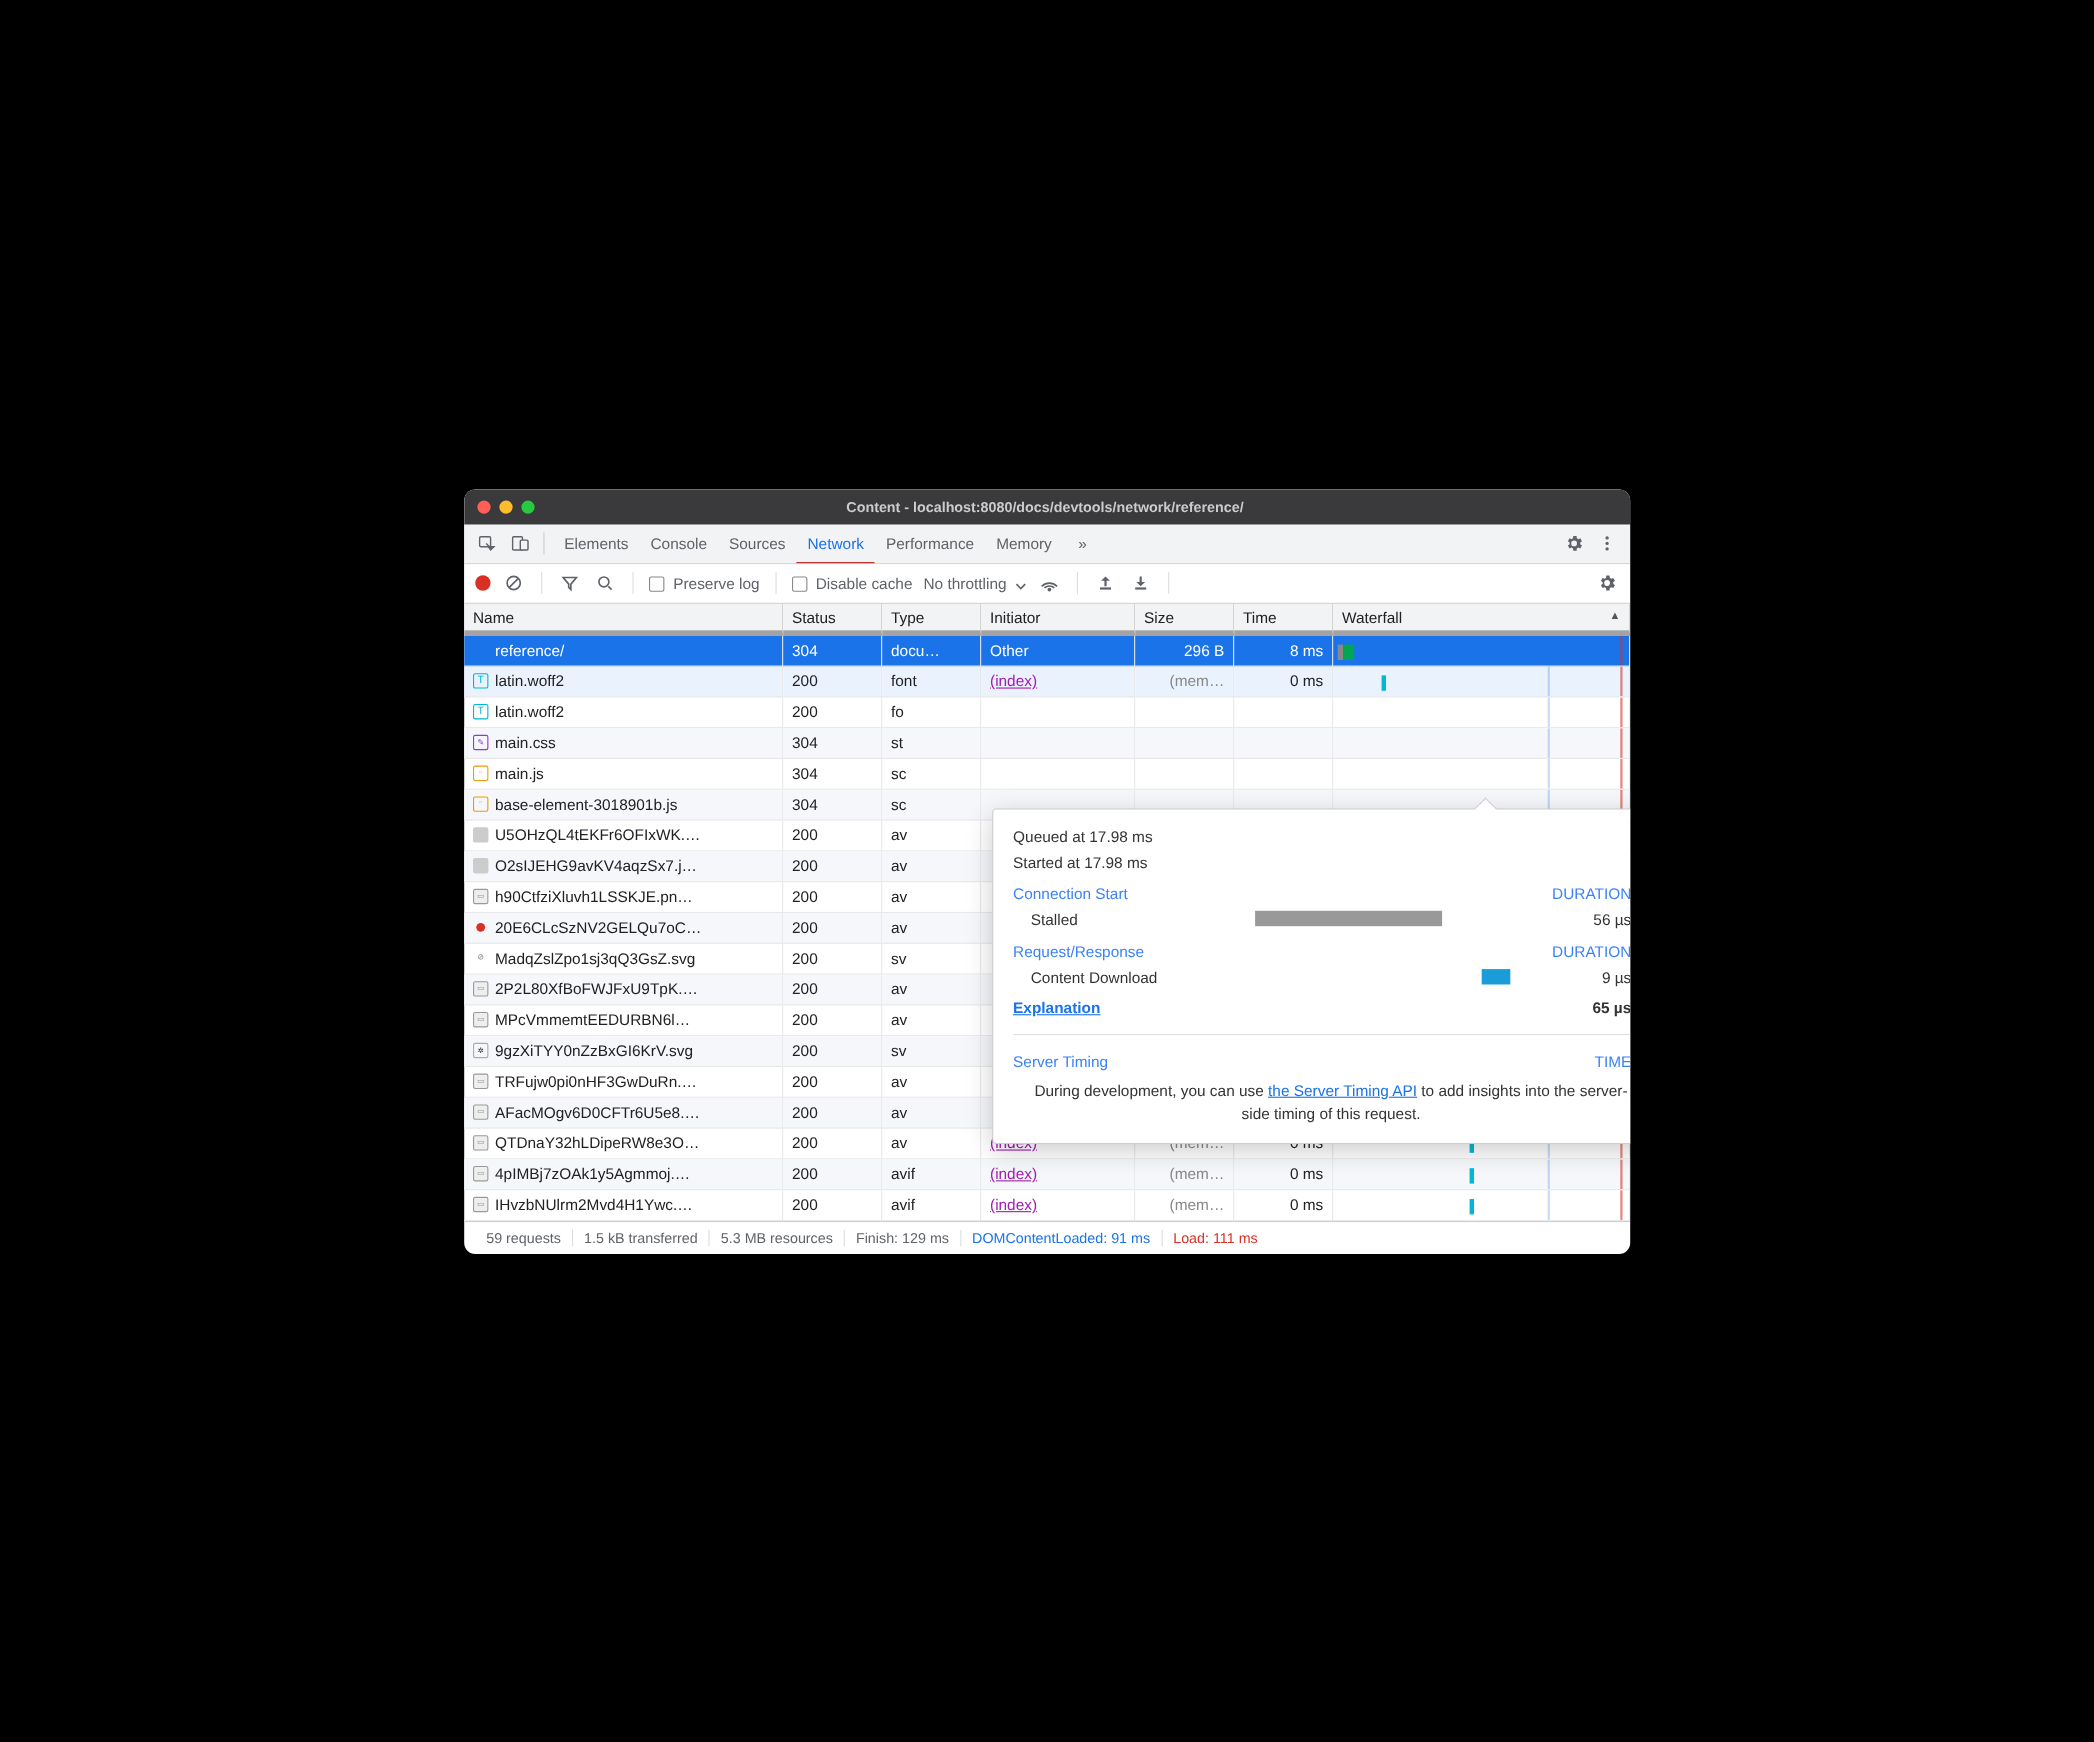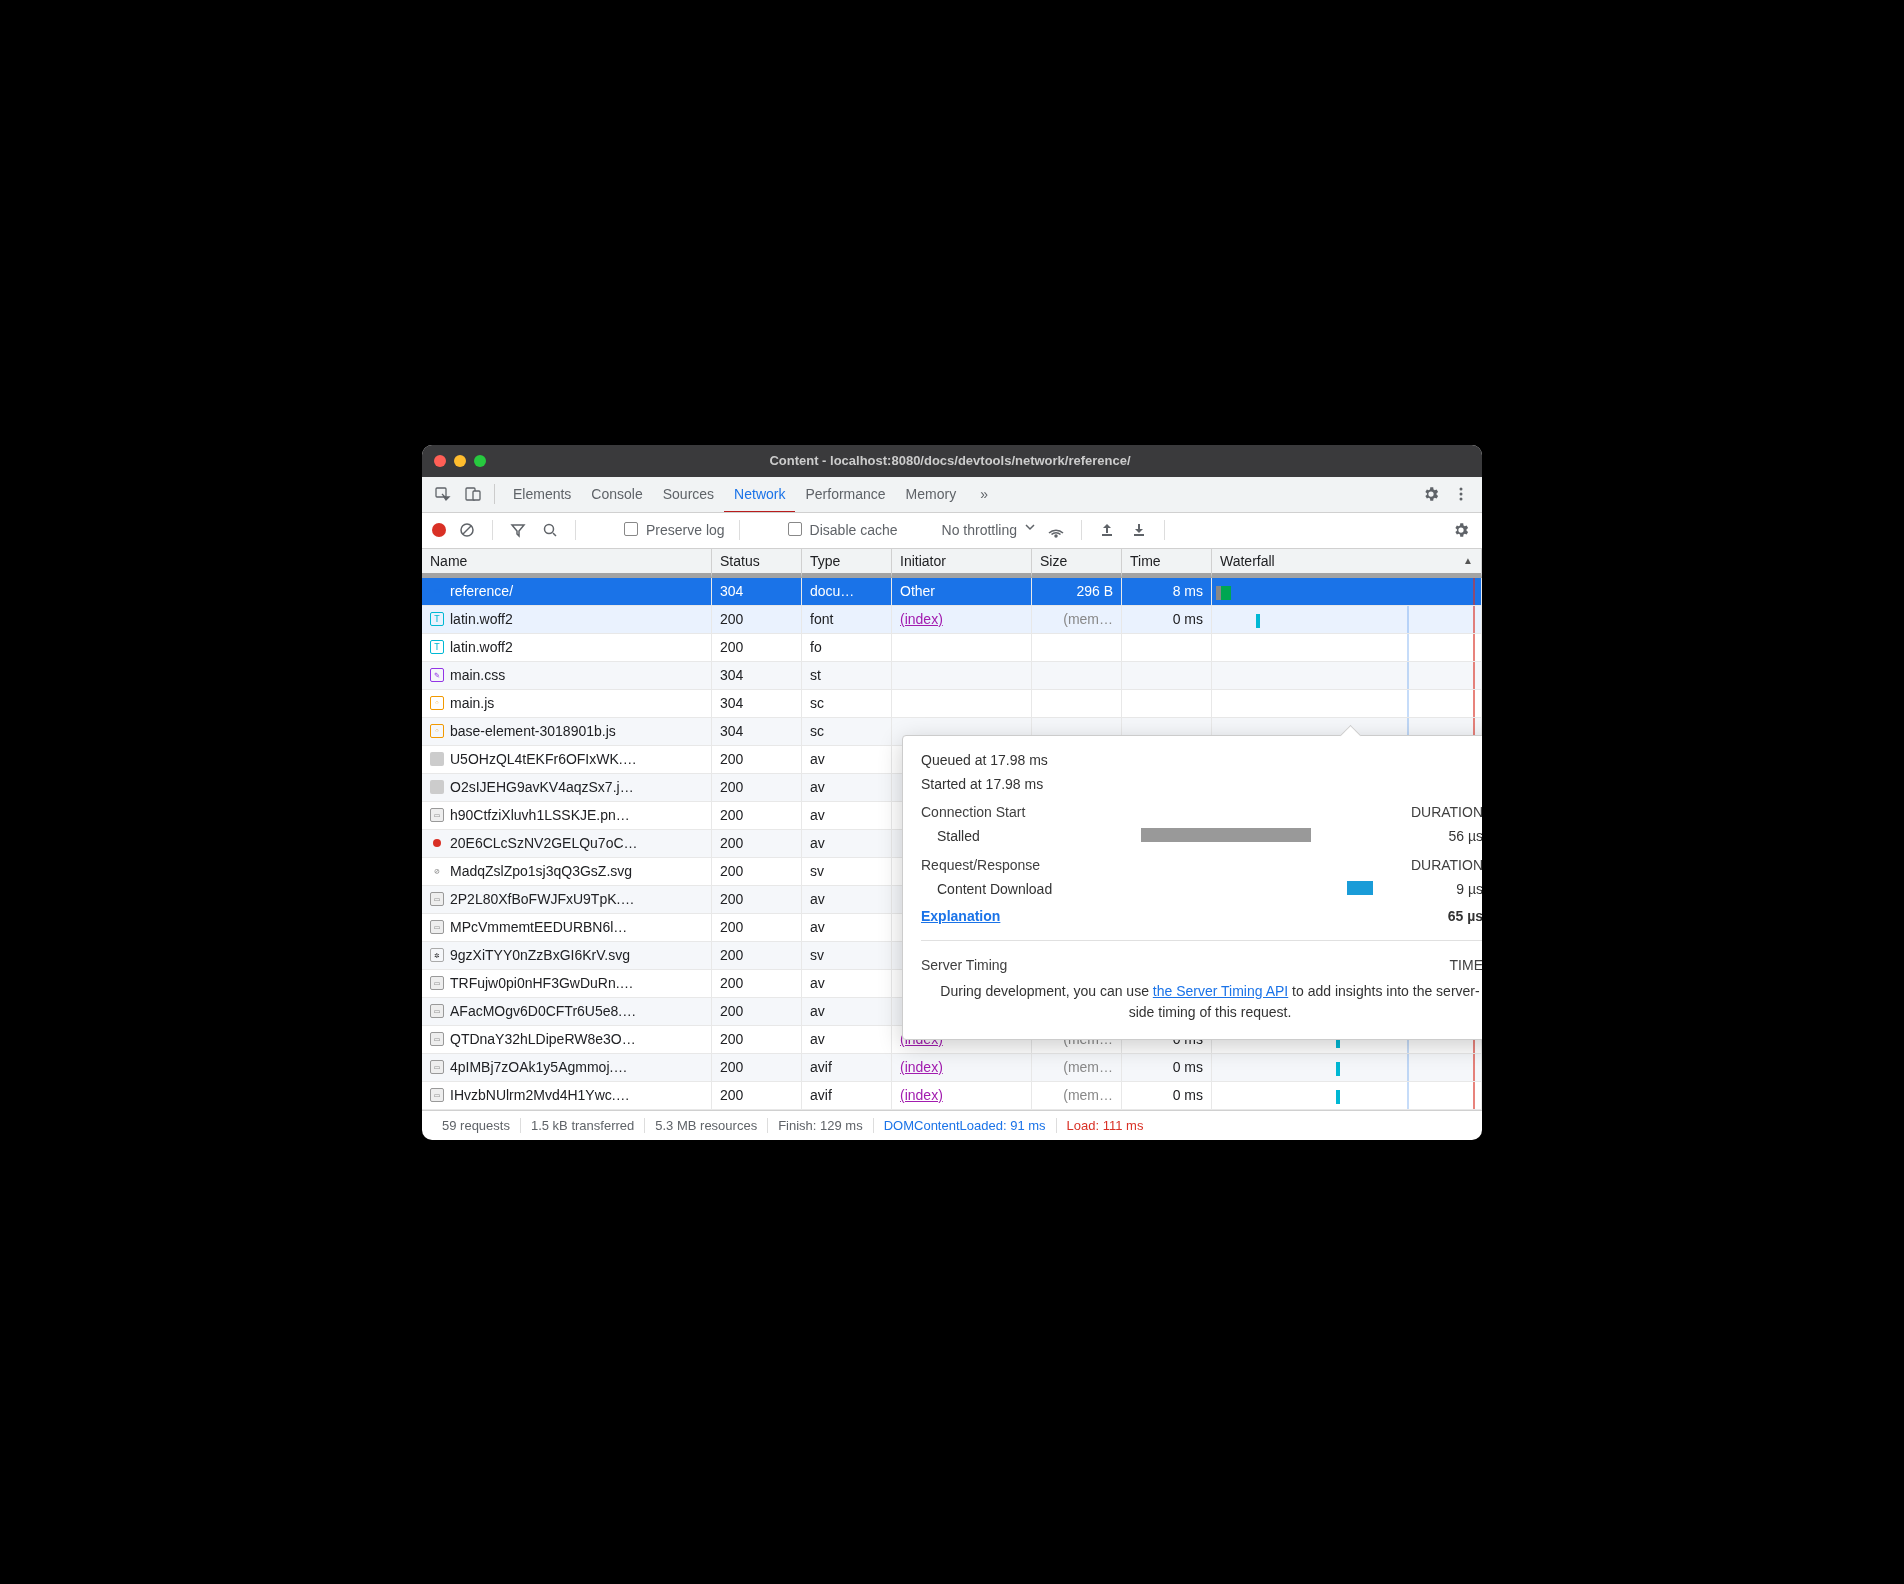--- a/index.html
+++ b/index.html
@@ -75,21 +75,21 @@
     align-items: center;
     padding: 0 10px;
     gap: 10px;
     color: #5f6368;
     font-size: 14px;
   }
   .toolbar .sep { width: 1px; height: 20px; background: #ddd; margin: 0 4px; }
   .record-dot { width: 14px; height: 14px; background: #d93025; border-radius: 50%; }
   .icon-btn { width: 22px; height: 22px; display:flex; align-items:center; justify-content:center; }
   .cb { width:14px; height:14px; border:1px solid #888; border-radius:2px; display:inline-block; margin-right:4px; vertical-align:middle; }
-  .tool-lbl { display:flex; align-items:flex-start; gap:4px;margin-left:34px; }
+  .tool-lbl { display:flex; align-items:flex-end; gap:4px; }
 
   .grid {
     display: grid;
     grid-template-columns: 290px 90px 90px 140px 90px 90px 1fr;
     font-size: 14px;
   }
   .hdr {
     background: #f1f3f4;
     border-bottom: 5px solid #a3a3a3;
     border-right: 1px solid #d0d0d0;
@@ -175,21 +175,21 @@
     top:-8px; left:440px;
     width:14px; height:14px;
     background:#fff;
     border-left:1px solid #ccc;
     border-top:1px solid #ccc;
     transform: rotate(45deg);
   }
   .popover .line { margin-bottom: 8px; }
   .popover .sec-head {
     display:flex; justify-content:space-between;
-    color:#404040; margin-top:12px; margin-bottom:8px;
+    color:#3b82f6; margin-top:12px; margin-bottom:8px;
   }
   .popover .tr {
     display:flex; align-items:center; margin-bottom:6px;
   }
   .popover .tr-lbl { flex:0 0 220px; color:#333; padding-left:16px; }
   .popover .tr-bar-wrap { flex:1; }
   .popover .tr-bar { height:14px; display:inline-block; }
   .popover .tr-val { flex:0 0 70px; text-align:right; }
   .popover .total-row { display:flex; justify-content:space-between; margin-top:10px; font-weight:600; }
   .popover .link { color:#1a73e8; text-decoration:underline; }

